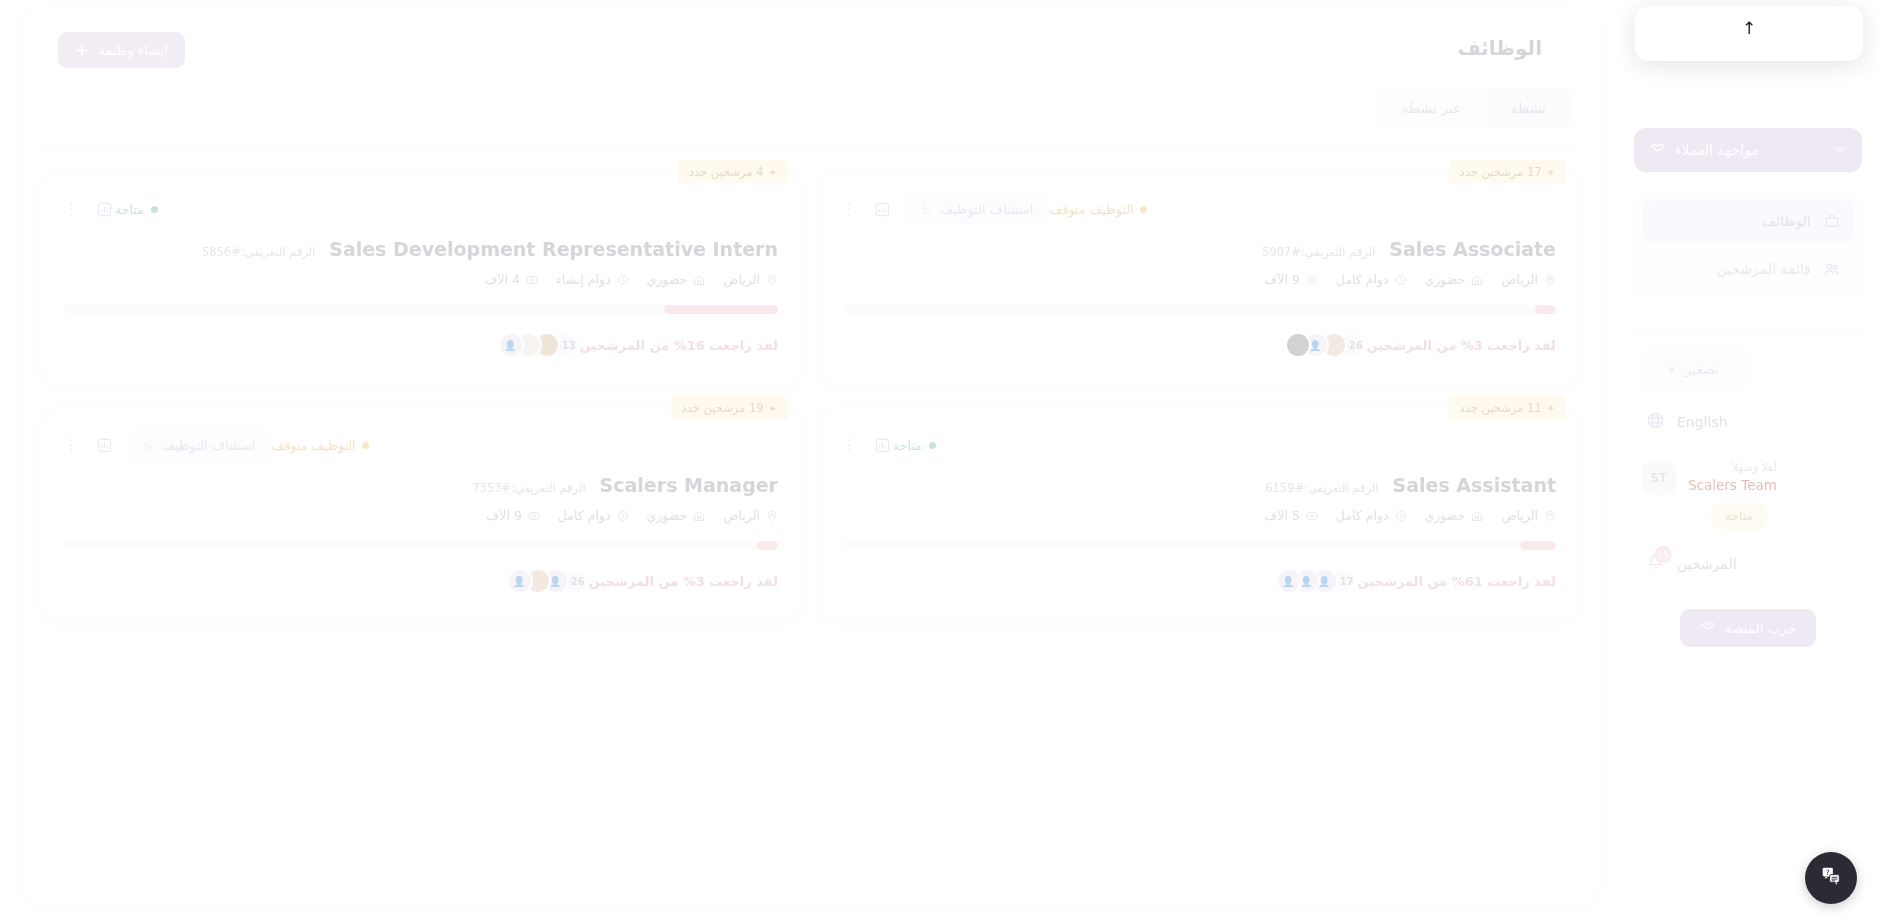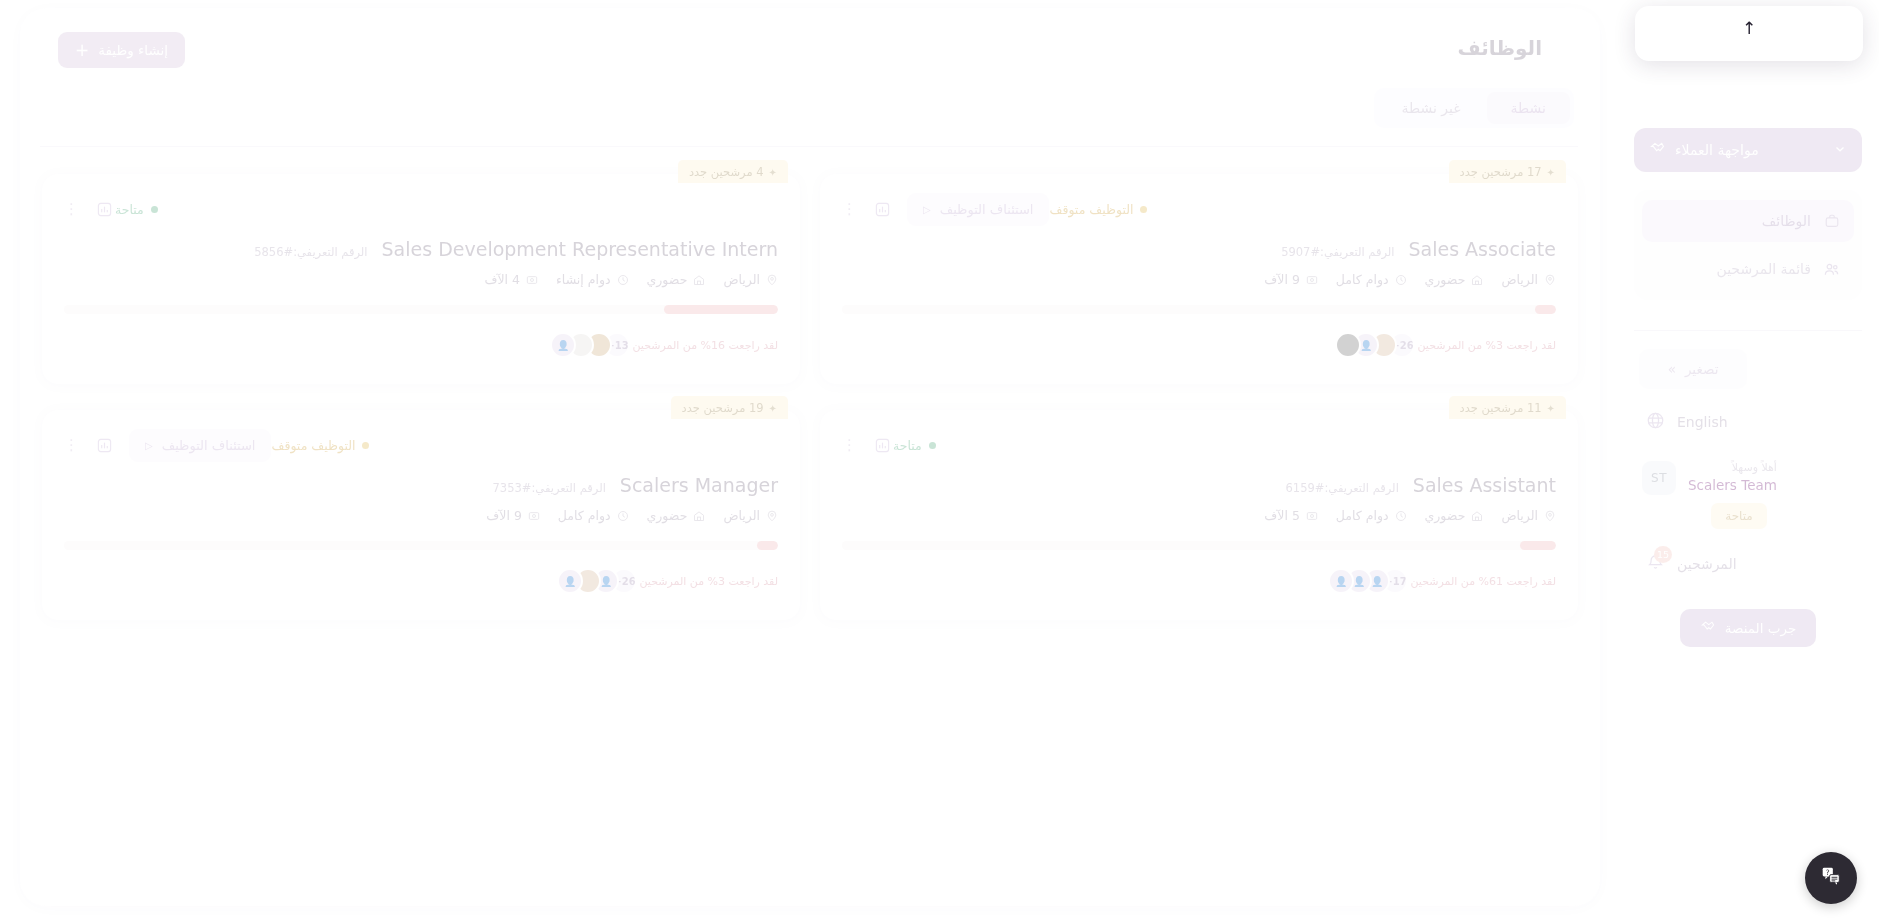--- a/index.html
+++ b/index.html
@@ -179,21 +179,21 @@
 
   .card-title-row {
     display: flex;
     flex-direction: row;
     align-items: baseline;
     gap: 14px;
     margin-top: 16px;
   }
   .job-title {
     font-size: 19px;
-    font-weight: 400;
+    font-weight: 700;
     color: #7d7287;
     direction: ltr;
     white-space: nowrap;
   }
   .job-id {
     font-size: 11.5px;
     color: #b3a8bd;
     white-space: nowrap;
   }
 
@@ -226,23 +226,23 @@
   }
 
   .card-bottom {
     display: flex;
     flex-direction: row;
     align-items: center;
     gap: 10px;
     margin-top: 18px;
   }
   .reviewed-text {
-    font-size: 11px;
+    font-size: 13px;
     color: #d898a6;
-    font-weight: 400;
+    font-weight: 700;
     white-space: nowrap;
   }
   .avatars { display: flex; flex-direction: row-reverse; align-items: center; }
   .avatar {
     width: 26px; height: 26px;
     border-radius: 50%;
     border: 2px solid #ffffff;
     margin-right: -8px;
     display: flex; align-items: center; justify-content: center;
     font-size: 10px;
@@ -359,21 +359,21 @@
     width: 34px; height: 34px;
     border-radius: 9px;
     background: #eef1f6;
     color: #8e93a3;
     font-size: 12px;
     display: flex; align-items: center; justify-content: center;
     letter-spacing: .5px;
   }
   .sb-user-text { text-align: right; line-height: 1.35; }
   .sb-user-hi { font-size: 11px; color: #bcb2c5; }
-  .sb-user-name { font-size: 13.5px; color: #701a75; }
+  .sb-user-name { font-size: 13.5px; color: #b91c1c; }
 
   .sb-plan {
     margin-top: 8px;
     background: #fdf3d9;
     color: #b89b5d;
     font-size: 12px;
     border-radius: 7px;
     padding: 6px 14px;
     margin-left: 40px;
     align-self: center;

